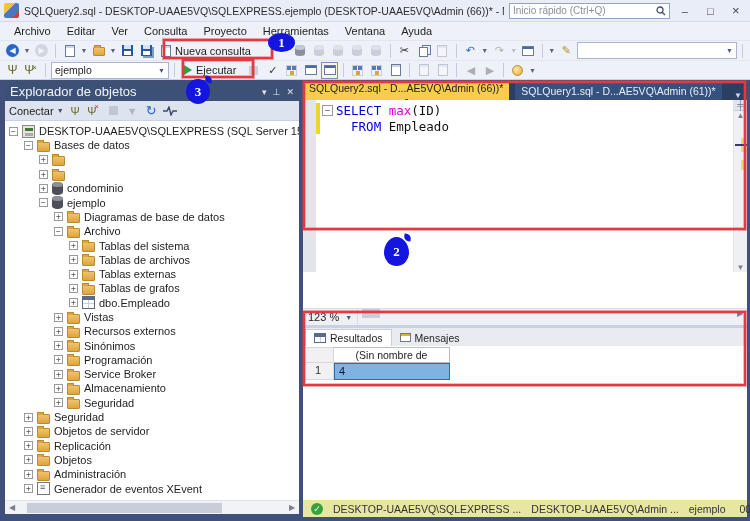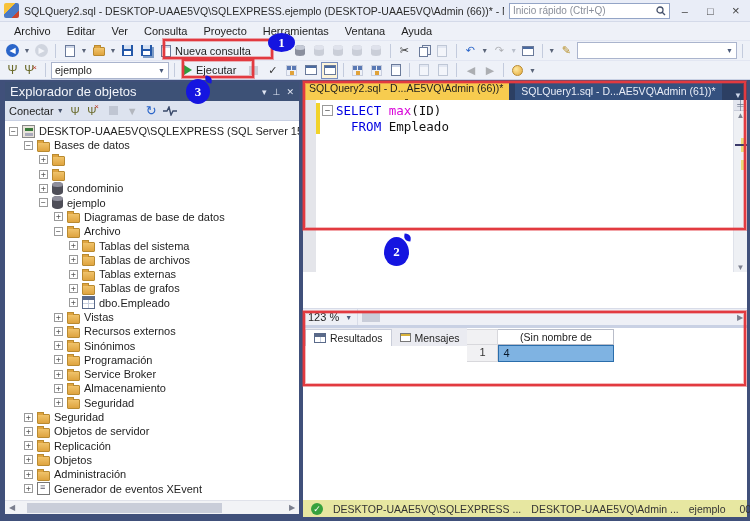--- a/index.html
+++ b/index.html
@@ -133,28 +133,28 @@
   .tok-kw { color:#0000e0; } .tok-fn { color:#d803d8; } .tok-pl { color:#111; }
   .ed-vscroll { position:absolute; right:0; top:0; width:14px; height:100%; background:#eef0f4;
     border-left:1px solid #dfe2ea; display:flex; flex-direction:column; align-items:center; }
   .ed-grip { height:11px; width:100%; text-align:center; color:#6a7288; font-size:9px; background:#e2e5ee; border-bottom:1px solid #c9cdd9; }
   .ed-vscroll .scr-arr { width:100%; }
   .ed-map { flex:1; width:100%; position:relative; }
   .ed-mark-y { position:absolute; right:1px; top:18px; width:5px; height:14px; background:#e8dc7a; }
   .ed-mark-b { position:absolute; left:1px; top:24px; width:12px; height:2px; background:#3a3a6a; }
   .ed-mark-y2 { position:absolute; right:1px; top:40px; width:5px; height:10px; background:#e8dc7a; }
 
-  .zoomrow { height:17px; background:#eef0f6; border-top:1px solid #d8dce8; display:flex; align-items:center; flex:0 0 auto;margin-top:36px; }
+  .zoomrow { height:17px; background:#eef0f6; border-top:1px solid #d8dce8; display:flex; flex:0 0 auto;margin-top:36px; }
   .zoom-combo { display:flex; align-items:center; gap:6px; padding:0 5px; height:100%; border-right:1px solid #d8dce8; }
   .zoom-combo .carr { font-size:7px; color:#4a5a7a; }
   .zoomrow .hthumb { width:18px; height:9px; background:#c9cdd9; margin-left:4px; }
   .zoomrow .scr-right { margin-left:auto; }
 
   .res-split { height:3px; background:#c9d1e4; flex:0 0 auto; }
-  .results { flex:1; display:flex; flex-direction:row; background:#fff; }
+  .results { flex:1; display:flex; flex-direction:column; background:#fff; }
   .res-tabs { height:18px; background:#eaebf1; display:flex; align-items:flex-end; padding-left:2px; flex:0 0 auto; }
   .res-tab { height:17px; display:flex; align-items:center; gap:4px; padding:0 8px; font-size:10.5px; }
   .res-tab.active { background:#fff; border:1px solid #c9cdd9; border-bottom:none; }
   .mi-grid { width:12px; height:10px; border:1px solid #5a6a8a;
     background:linear-gradient(#5a6a8a 0 0) 0 0/12px 3px no-repeat,
     linear-gradient(#c8d0e0 0 0) 5px 3px/1px 7px no-repeat; }
   .mi-msg { width:11px; height:9px; background:#fff; border:1px solid #777; box-shadow:inset 0 2px 0 #d8b23a; }
   .res-grid { flex:1; padding-top:1px; }
   .grid-hrow { display:flex; height:16px; }
   .grid-corner { width:31px; background:#f1f1f3; border:1px solid #d8d8dc; border-left:none; }

